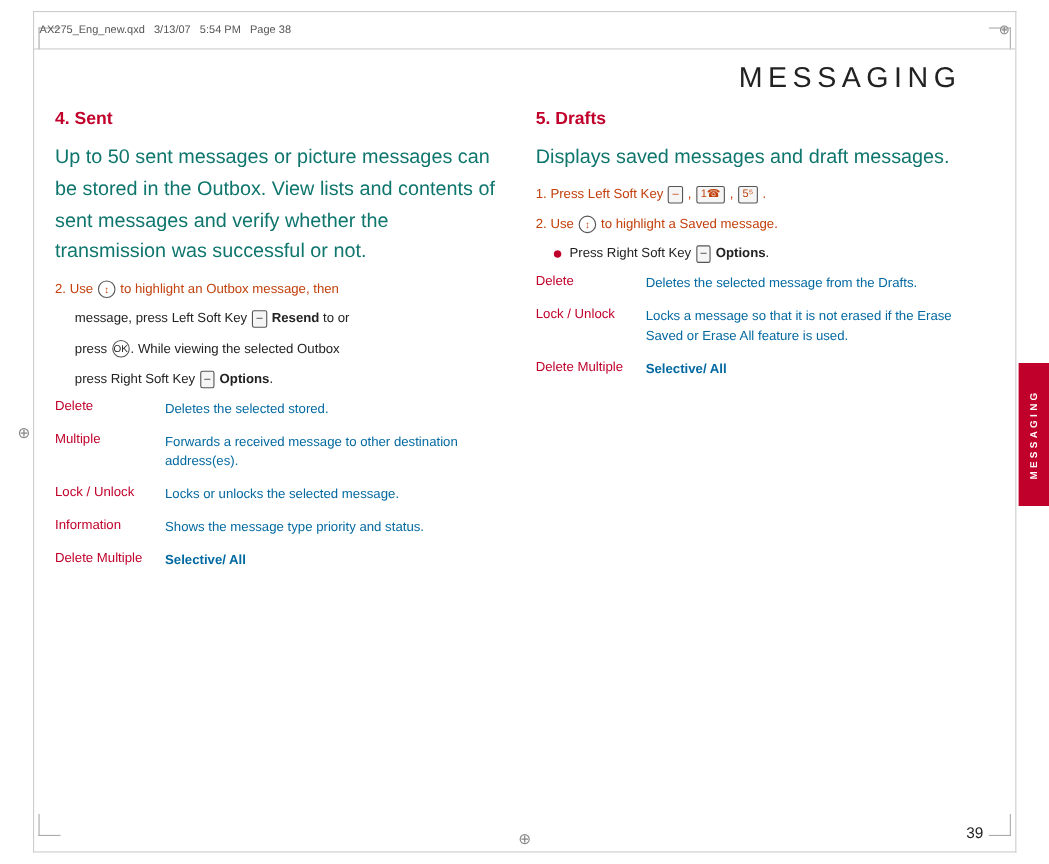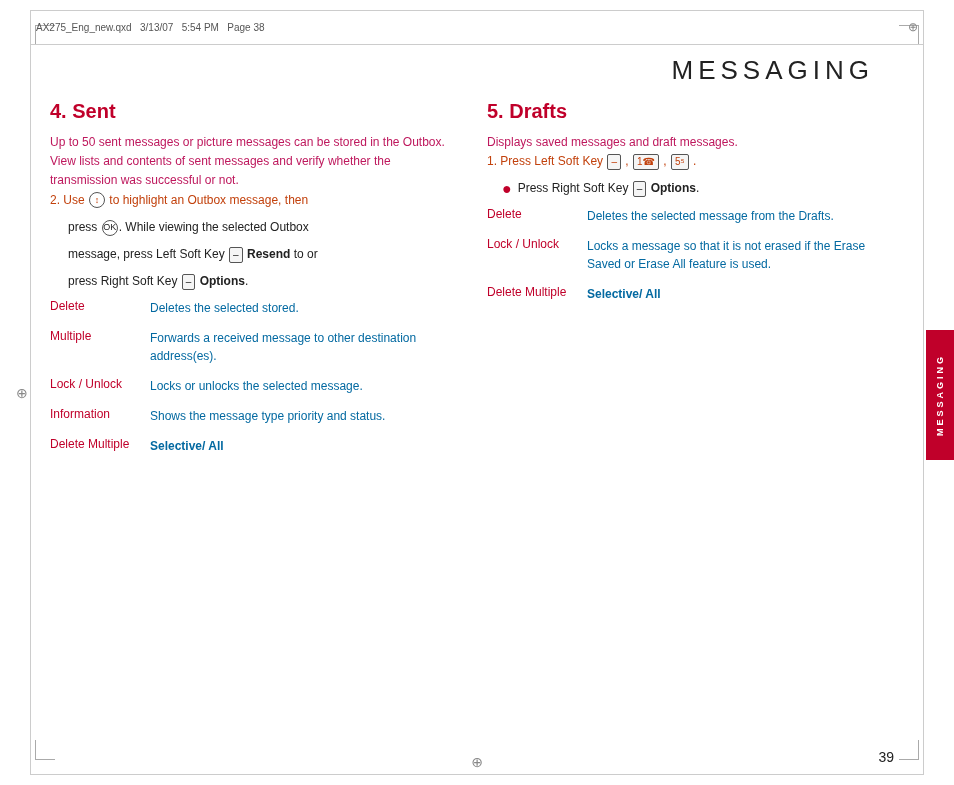--- a/index.html
+++ b/index.html
@@ -108,31 +108,32 @@
     .left-column {
       flex: 1;
     }
 
     .right-column {
       flex: 1;
     }
 
     
     .section-heading {
-      font-size: 20px;
+      font-size: 16px;
       font-weight: bold;
       color: #c0002a;
       margin-bottom: 10px;
     }
 
     
     .body-text {
-      font-size: 12px;
+      font-size: 18px;
       line-height: 1.6;
-      color: #be185d;
+      margin-bottom: 10px;
+      color: #0f766e;
     }
 
     
     .step-text {
       font-size: 12px;
       line-height: 1.6;
       margin-bottom: 8px;
       color: #c2410c;
     }
 
@@ -372,24 +373,24 @@
 
     <div class="section-heading">4. Sent</div>
 
     <div class="body-text">Up to 50 sent messages or picture messages can be stored in the Outbox. View lists and contents of sent messages and verify whether the transmission was successful or not.</div>
 
 
     <div class="step-text">
       2. Use <span class="nav-icon">↕</span> to highlight an Outbox message, then
     </div>
     <div class="step-indent">
+      message, press Left Soft Key <span class="key-icon">–</span> <span class="bold-text">Resend</span> to or
+    </div>
+    <div class="step-indent">
       press <span class="nav-icon">OK</span>. While viewing the selected Outbox
-    </div>
-    <div class="step-indent">
-      message, press Left Soft Key <span class="key-icon">–</span> <span class="bold-text">Resend</span> to or
     </div>
     <div class="step-indent">
       press Right Soft Key <span class="key-icon">–</span> <span class="bold-text">Options</span>.
     </div>
 
     <div class="options-table">
 
       <div class="option-row">
         <span class="option-label">Delete</span>
         <span class="option-desc">Deletes the selected stored.</span>
@@ -424,20 +425,23 @@
 
     <div class="body-text">Displays saved messages and draft messages.</div>
 
     <div class="step-text">
       1. Press Left Soft Key
       <span class="key-icon">–</span> ,
       <span class="key-icon">1☎</span> ,
       <span class="key-icon">5⁵</span> .
     </div>
 
+    <div class="step-text">
+      2. Use <span class="nav-icon">↕</span> to highlight a Saved message.
+    </div>
 
     <div class="bullet-item">
       <span class="bullet-dot">●</span>
       <span>
         Press Right Soft Key <span class="key-icon">–</span> <span class="bold-text">Options</span>.
       </span>
     </div>
 
     <div class="options-table">
 

